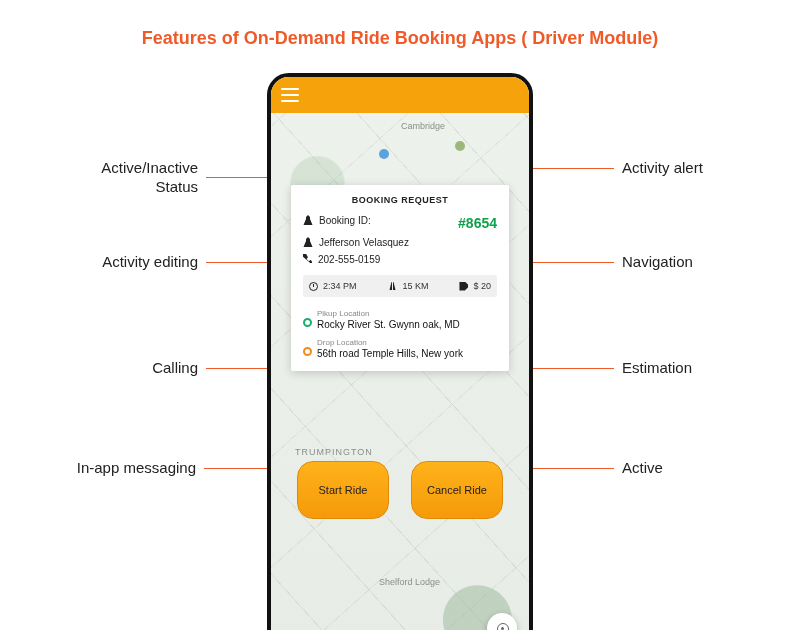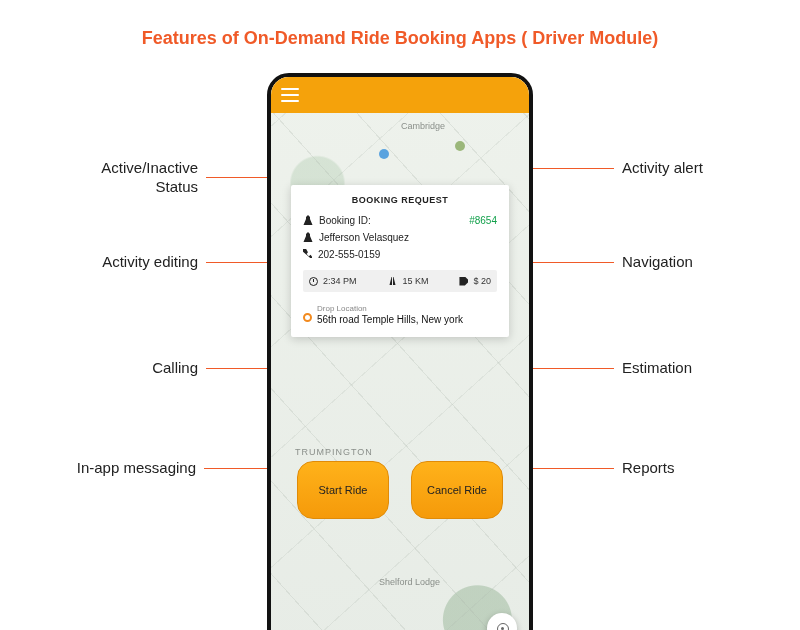--- a/index.html
+++ b/index.html
@@ -85,21 +85,21 @@
   text-align: center;
   font-size: 9px;
   letter-spacing: .5px;
   font-weight: 700;
   color: #222;
   margin-bottom: 10px;
 }
 .row { display: flex; align-items: flex-start; gap: 6px; font-size: 10px; color: #222; }
 .row + .row { margin-top: 6px; }
 .row .grow { flex: 1; }
-.booking-id-value { color: #12a04b; font-weight: 400; font-size: 10px; }
+.booking-id-value { color: #12a04b; font-weight: 700; font-size: 14px; }
 .ico { width: 10px; height: 10px; display: inline-block; }
 .person { background: #222; clip-path: polygon(50% 0,70% 20%,70% 40%,95% 100%,5% 100%,30% 40%,30% 20%); }
 .phone-ico { width: 9px; height: 9px; background: #222; clip-path: polygon(0 0,35% 0,55% 35%,40% 55%,65% 80%,85% 65%,100% 85%,100% 100%,80% 100%,0 30%); }
 .stats {
   margin-top: 10px;
   background: #f0f0f0;
   border-radius: 2px;
   padding: 6px 6px;
   display: flex;
   align-items: center;
@@ -230,21 +230,21 @@
     <span class="label">Navigation</span>
     <span class="lead"></span>
     <span class="knob"></span>
   </div>
   <div class="callout right row3">
     <span class="label">Estimation</span>
     <span class="lead"></span>
     <span class="knob"></span>
   </div>
   <div class="callout right row4">
-    <span class="label">Reports</span>
+    <span class="label">Active</span>
     <span class="lead"></span>
     <span class="knob"></span>
   </div>
 
   <div class="phone">
     <div class="map-bg">
       <span class="map-label" style="left:130px; top:44px;">Cambridge</span>
       <span class="poi" style="left:108px; top:72px;"></span>
       <span class="poi" style="left:184px; top:64px; background:#9bb77a;"></span>
       <span class="map-label" style="left:24px; top:370px; letter-spacing:1px;">TRUMPINGTON</span>
@@ -285,20 +285,25 @@
           <span class="road-ico"></span>
           <span>15 KM</span>
         </span>
         <span class="cell">
           <span class="tag-ico"></span>
           <span>$ 20</span>
         </span>
       </div>
 
       <div class="loc-block">
+        <div class="loc-row">
+          <span class="dot-green"></span>
+          <div class="loc-label">Pikup Location</div>
+          <div class="loc-val">Rocky River St. Gwynn oak, MD</div>
+        </div>
         <div class="loc-row" style="margin-top:8px;">
           <span class="dot-orange"></span>
           <div class="loc-label">Drop Location</div>
           <div class="loc-val">56th road Temple Hills, New york</div>
         </div>
       </div>
     </div>
 
     <div class="buttons">
       <div class="pill-btn">Start Ride</div>

